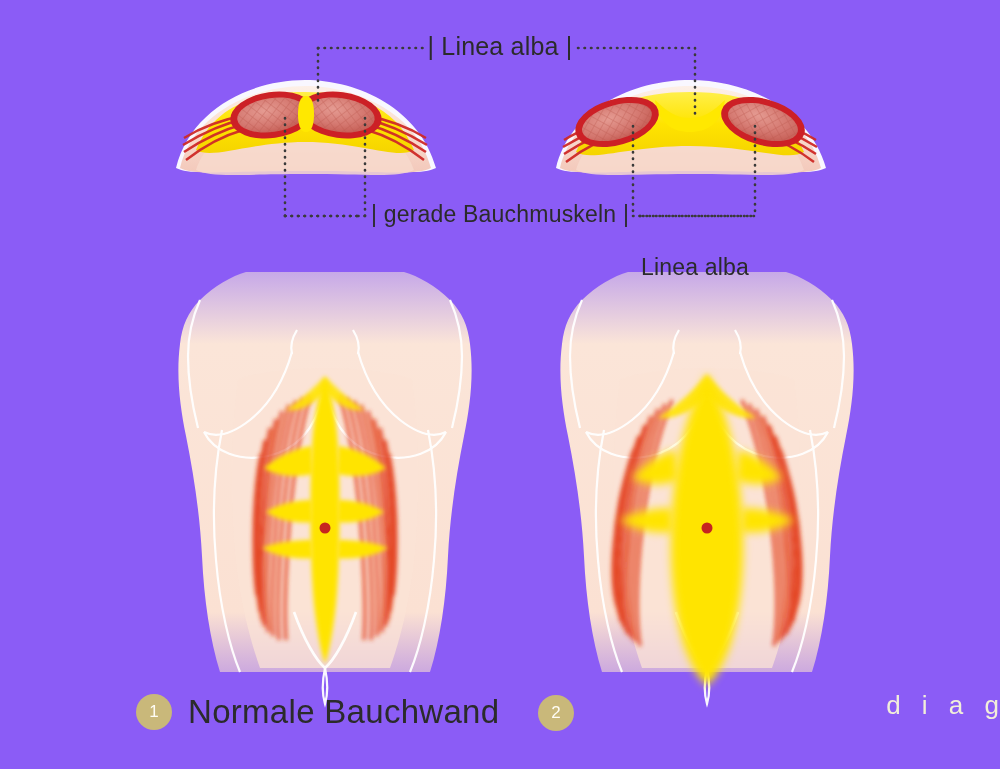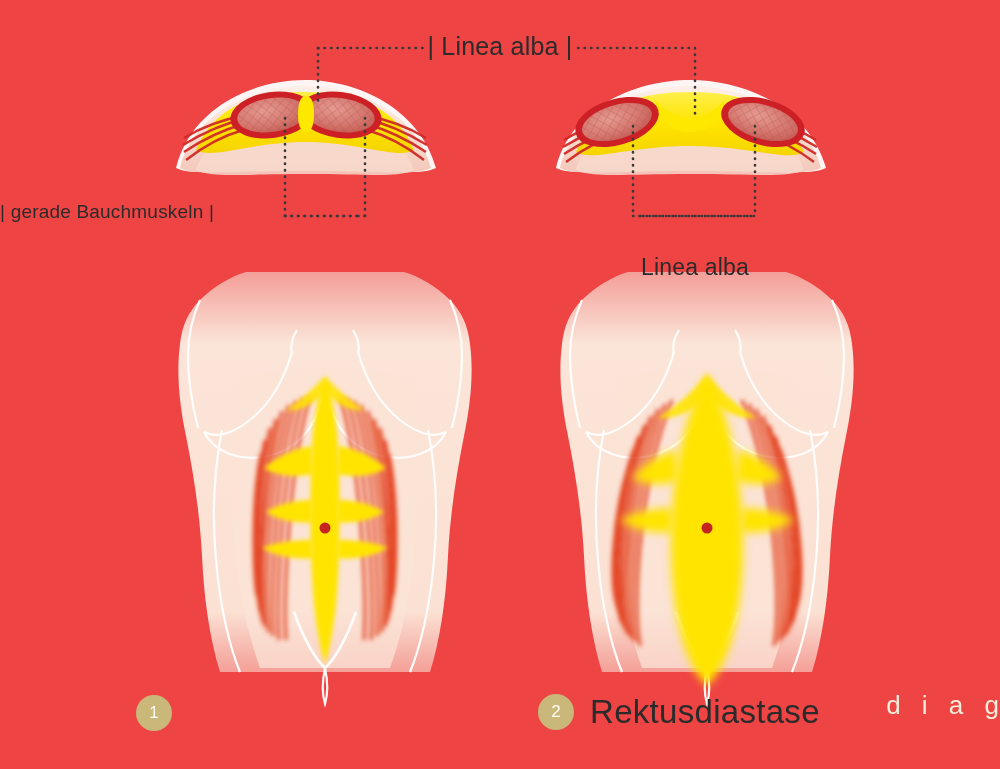--- a/index.html
+++ b/index.html
@@ -8,41 +8,41 @@
     padding: 0;
     background: #e7e1c8;
   }
   body {
     font-family: "Liberation Sans", sans-serif;
   }
   #stage {
     position: relative;
     width: 1000px;
     height: 769px;
-    background: #ef4444;
+    background: #8b5cf6;
     overflow: hidden;
   }
   .label {
     position: absolute;
     color: #2b2b2b;
     font-weight: 300;
     letter-spacing: 0.2px;
     white-space: nowrap;
   }
   .label-linea {
     left: 0; right: 0;
     top: 32px;
     text-align: center;
     font-size: 25px;
   }
   .label-gerade {
     left: 0; right: 0;
     top: 201px;
-    text-align: left;
-    font-size: 19px;
+    text-align: center;
+    font-size: 23px;
   }
   .label-ueber {
     left: 570px;
     top: 252px;
     width: 250px;
     text-align: center;
     font-size: 23px;
     line-height: 1.35;
     white-space: normal;
   }
@@ -434,21 +434,21 @@
     <span>gerade Bauchmuskeln</span>
     <span class="bracket">|</span>
   </div>
 
   <div class="label label-ueber">
     <div>Linea alba</div>
   </div>
 
   <div class="caption caption-1">
     <div class="badge">1</div>
+    <div class="caption-text">Normale Bauchwand</div>
   </div>
 
   <div class="caption caption-2">
     <div class="badge">2</div>
-    <div class="caption-text">Rektusdiastase</div>
   </div>
 
   <div class="watermark">d i a g</div>
 </div>
 
 </body></html>

